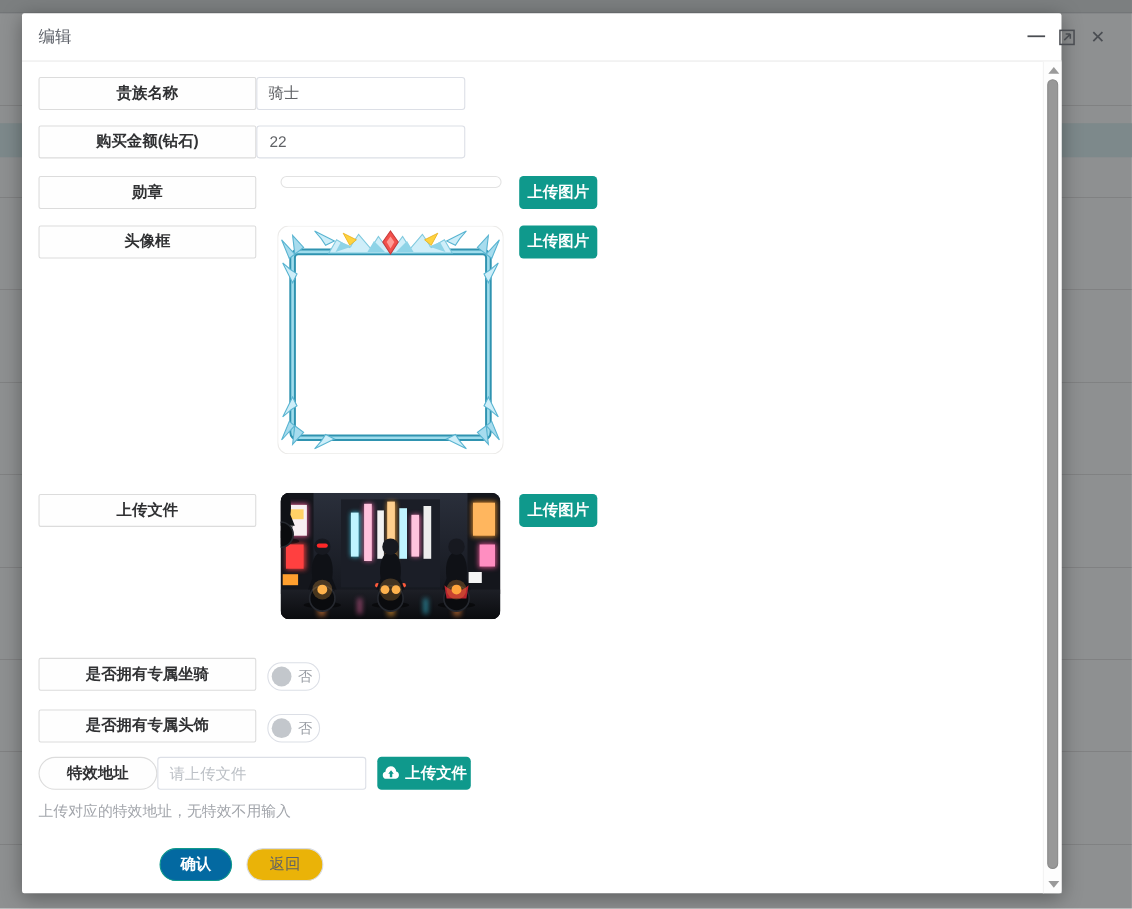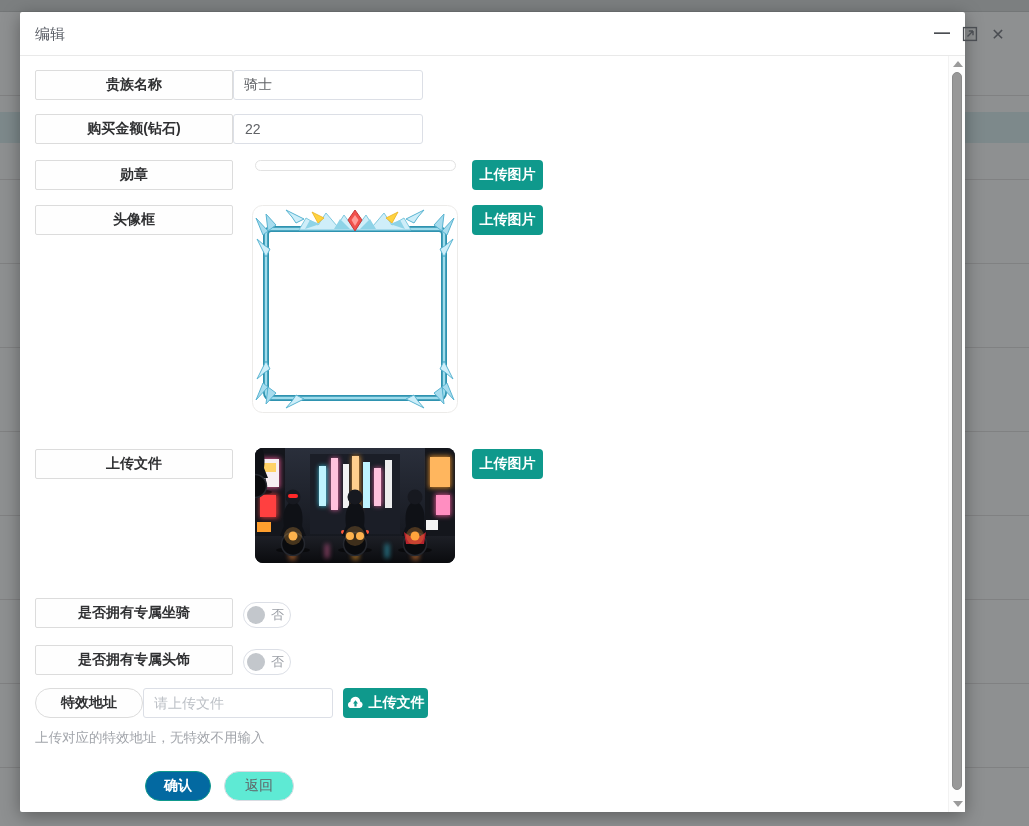--- a/index.html
+++ b/index.html
@@ -54,21 +54,21 @@
   .toggle .t-txt { position:absolute; left:27px; top:0; line-height:24px;
     font-size:13px; color:#9a9ea5; }
 
   .hint { position:absolute; left:15px; top:717px; font-size:13.5px; color:#a2a5ab;text-align:right; }
 
   .pill { position:absolute; top:759px; height:30px; border-radius:15px;
     font-size:14px; font-family:inherit; cursor:pointer;
     display:flex; align-items:center; justify-content:center; }
   .pill-confirm { left:125px; width:66px; background:#0369a1; border:1px solid #0f998c;
     color:#fff; font-weight:700; }
-  .pill-back { left:204px; width:70px; background:#5eead4; border:1px solid #d9dce2;
+  .pill-back { left:204px; width:70px; background:#eab308; border:1px solid #d9dce2;
     color:#606266; }
 
   
   .vscroll { position:absolute; top:44px; right:0; width:17px; height:756px;
     background:#fdfdfd; border-left:1px solid #f2f2f2; }
   .vs-up, .vs-down { position:absolute; left:4px; width:0; height:0;
     border-left:5px solid transparent; border-right:5px solid transparent; }
   .vs-up { top:5px; border-bottom:6px solid #9a9a9a; }
   .vs-down { bottom:5px; border-top:6px solid #9a9a9a; }
   .vs-thumb { position:absolute; left:3px; top:16px; width:10px; height:718px;

